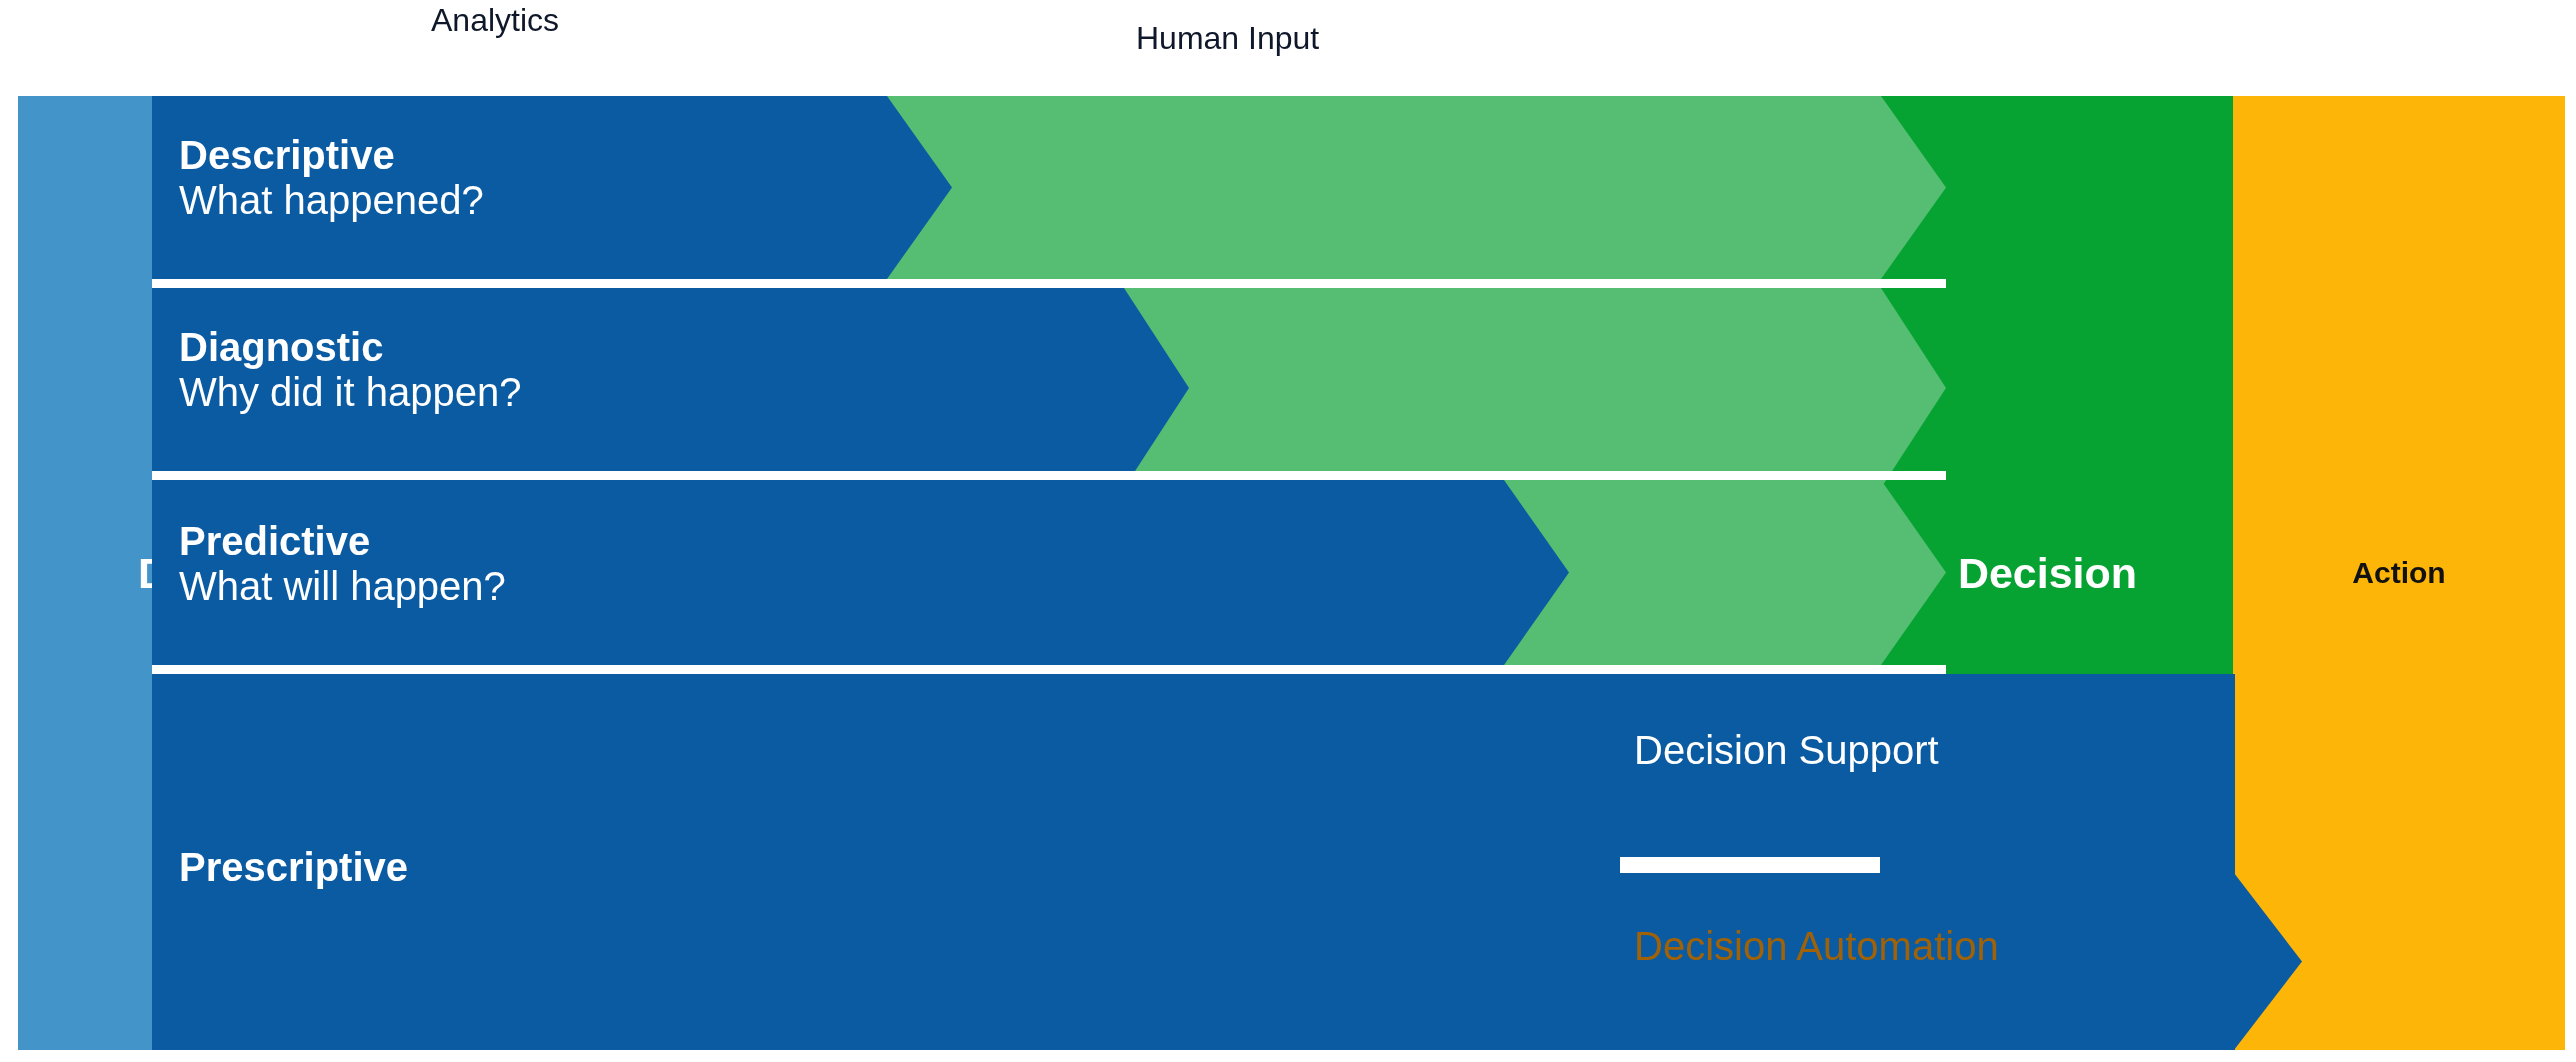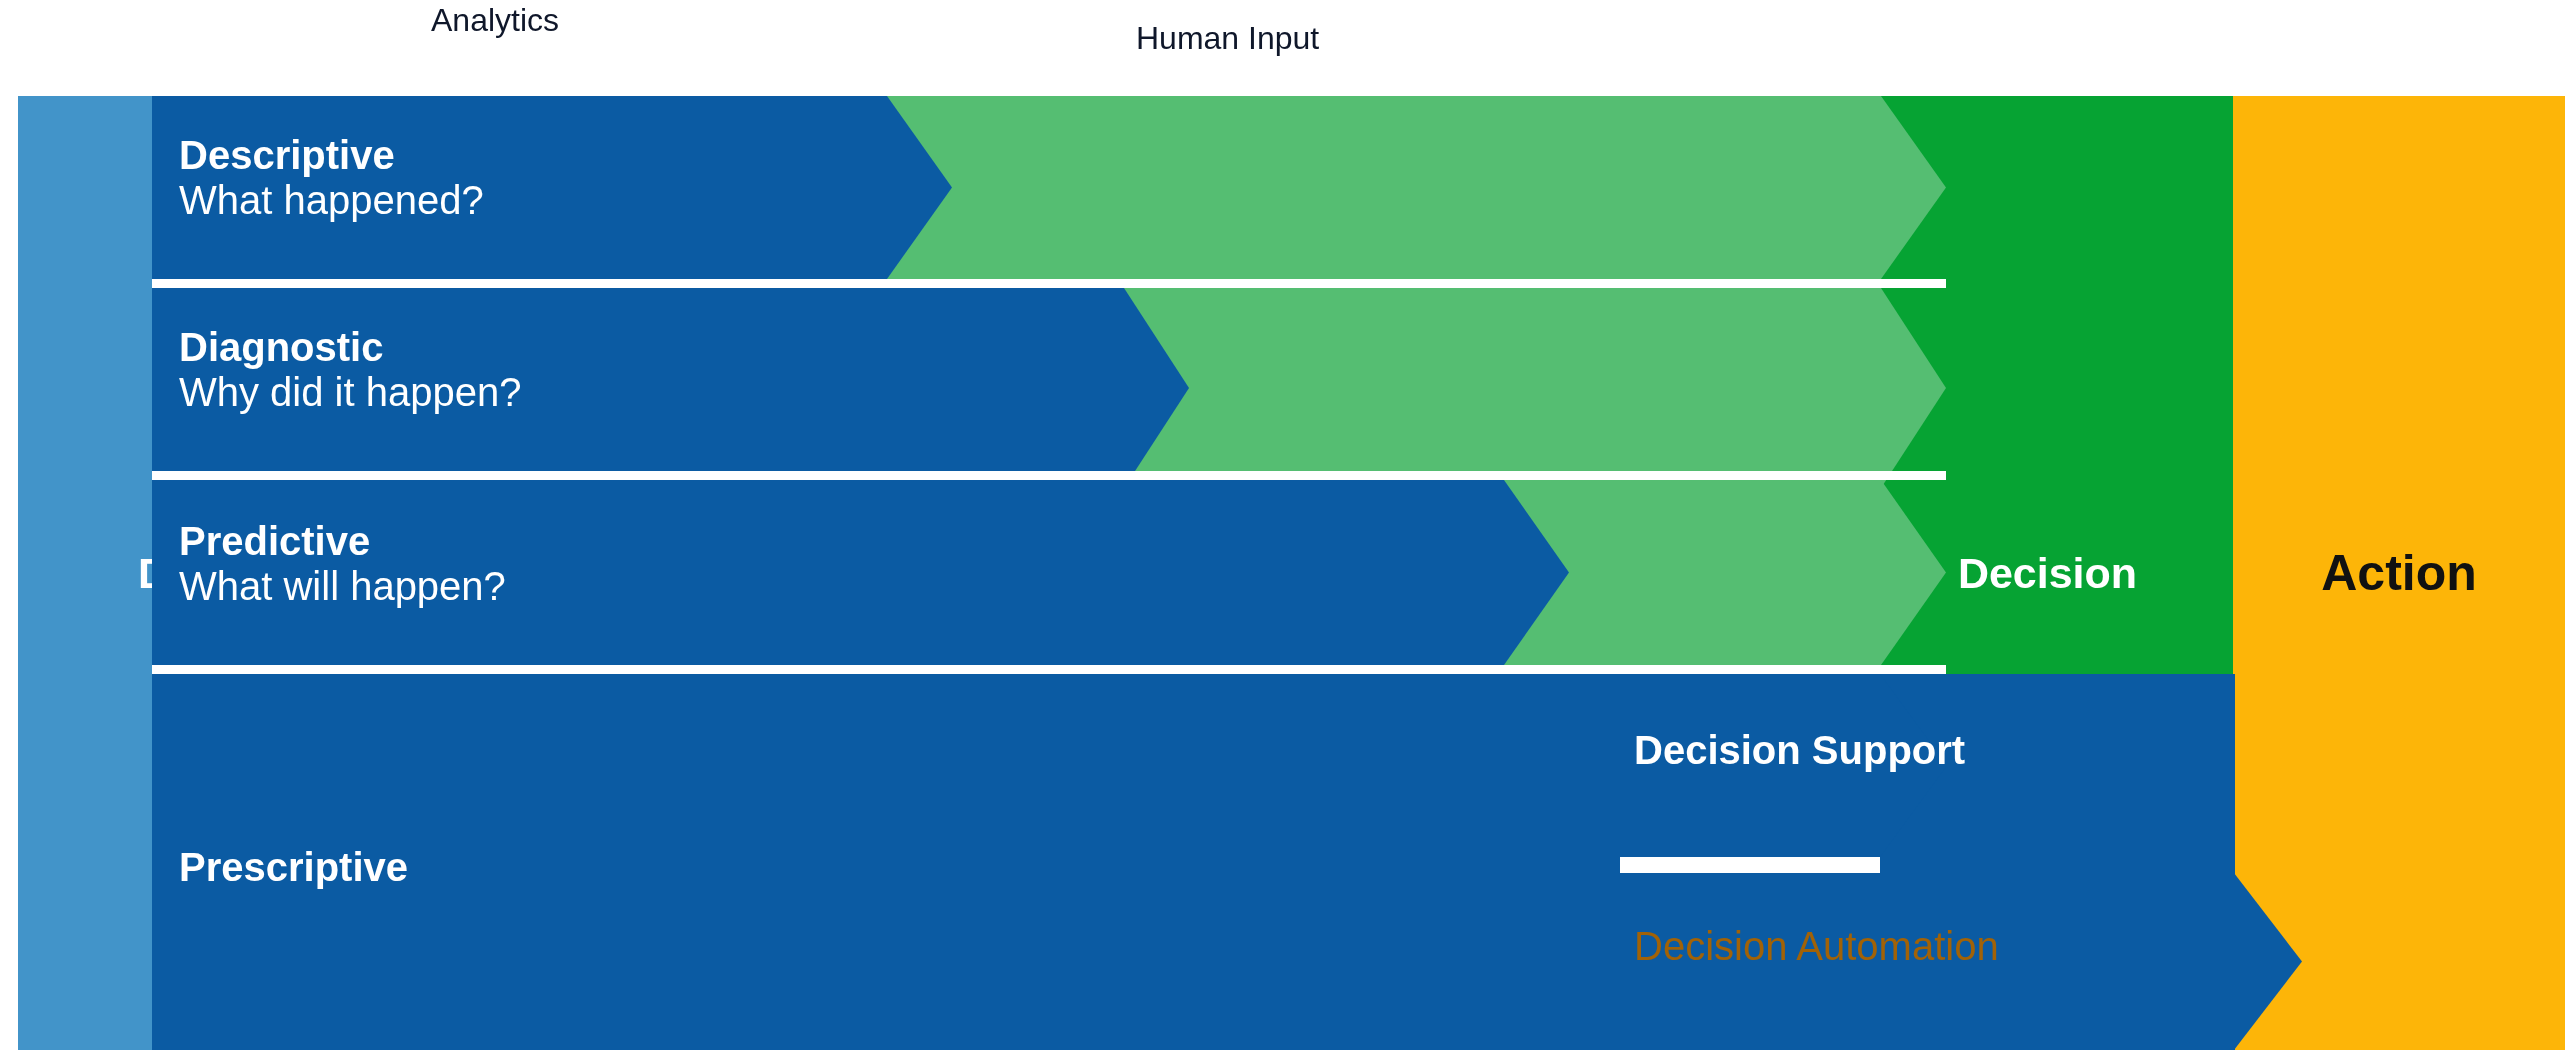--- a/index.html
+++ b/index.html
@@ -88,21 +88,21 @@
     width: 332px;
     height: 954px;
     background: #fdb508;
   }
   #action-col .colname {
     position: absolute;
     left: 0; right: 0;
     top: 50%;
     transform: translateY(-50%);
     text-align: center;
-    font-size: 50px;
+    font-size: 30px;
     font-weight: bold;
     color: #111111;
   }
 
   
   .row {
     position: absolute;
     left: 134px;
   }
   
@@ -177,21 +177,20 @@
     background: #0b5ba3;
     clip-path: polygon(0 0, calc(100% - 67px) 0, 100% 50%, calc(100% - 67px) 100%, 0 100%);
   }
   #ds-label {
     position: absolute;
     left: 1616px;
     top: 632px;
     font-size: 40px;
     color: #ffffff;
     white-space: nowrap;
-    font-weight: bold;
   }
 
   
   #ds-da-divider {
     position: absolute;
     left: 1602px;
     top: 761px;
     width: 260px;
     height: 16px;
     background: #ffffff;

